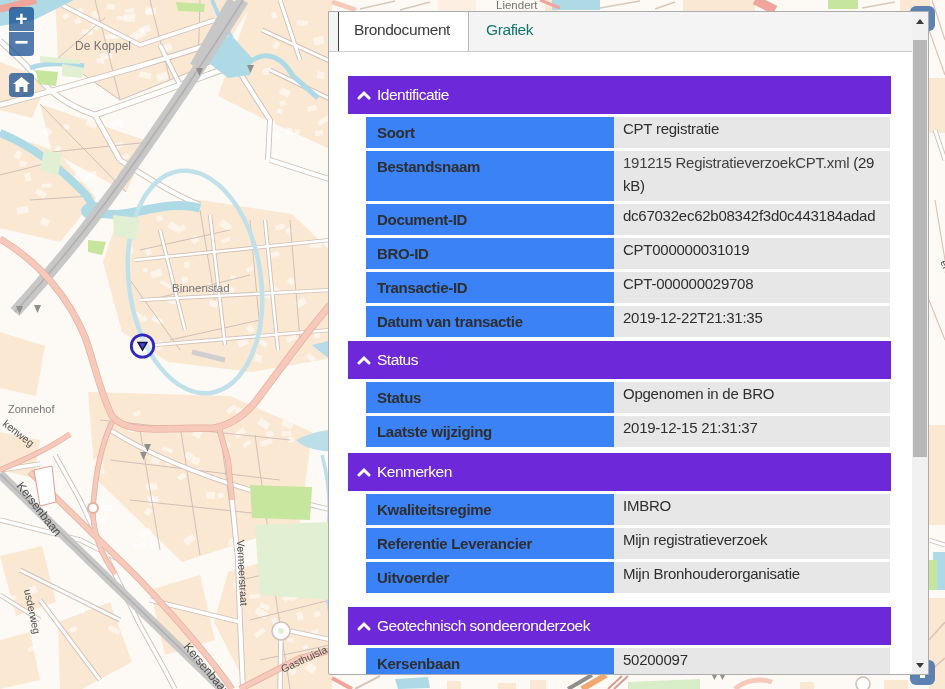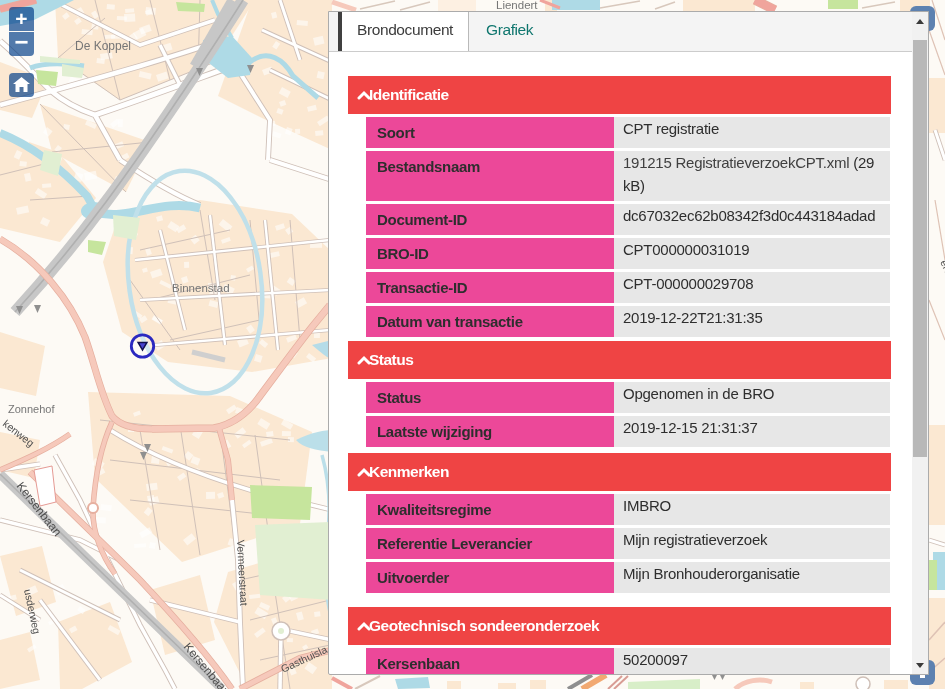--- a/index.html
+++ b/index.html
@@ -20,34 +20,34 @@
   #btn-top{left:910px;top:6px;}
   #btn-bot{left:910px;top:660px;}
   #btn-bot .sq{position:absolute;left:10px;top:14px;width:5px;height:4px;background:#fff;}
   
   #panel{position:absolute;left:328px;top:11px;width:601px;height:664px;
          background:#fff;border:1px solid #ababab;border-radius:0 0 0 2px;
          box-sizing:border-box;}
   #tabbar{position:absolute;left:0;top:0;right:0;height:39px;background:#f4f4f4;
           border-bottom:1px solid #ccc;}
   #tab1{position:absolute;left:9px;top:0;width:131px;height:39px;background:#fff;
-        border-left:4px solid #404040;border-right:1px solid #b9b9b9;
+        border-left:1px solid #404040;border-right:1px solid #b9b9b9;
         font-size:15.5px;letter-spacing:-0.4px;color:#3c3c3c;line-height:36px;padding-left:15px;
         box-sizing:border-box;z-index:2;}
   #tab2{position:absolute;left:141px;top:0;width:110px;height:39px;
         font-size:15.5px;letter-spacing:-0.4px;color:#0f766e;line-height:36px;padding-left:16px;
         box-sizing:border-box;}
   #content{position:absolute;left:0;top:40px;bottom:0;width:584px;overflow:hidden;}
   .sect{margin:0 22px 0 19px;}
-  .shead{height:38px;background:#ef4444;color:#fff;font-weight:bold;
-         font-size:15.5px;letter-spacing:-0.5px;line-height:38px;position:relative;padding-left:21px;
+  .shead{height:38px;background:#6d28d9;color:#fff;font-weight:normal;
+         font-size:15.5px;letter-spacing:-0.5px;line-height:38px;position:relative;padding-left:29px;
          box-sizing:border-box;}
   .shead svg{position:absolute;left:9px;top:14px;}
   .row{display:flex;margin-left:18px;margin-top:3px;}
-  .row .lbl{width:248px;background:#ec4899;font-weight:bold;color:#2e2e2e;
+  .row .lbl{width:248px;background:#3b82f6;font-weight:bold;color:#2e2e2e;
             font-size:15px;letter-spacing:-0.3px;padding:4px 4px 4px 11px;box-sizing:border-box;
             line-height:23px;}
   .row .val{width:276px;background:#e7e7e7;color:#2e2e2e;font-size:15px;letter-spacing:-0.25px;
             padding:0 8px 4px 9px;box-sizing:border-box;line-height:23px;}
   .row a{color:#404040;text-decoration:none;}
   
   #sbar{position:absolute;right:0;top:0;bottom:0;width:16px;background:#f1f1f1;}
   #sthumb{position:absolute;left:1px;top:28px;width:14px;height:417px;background:#b8b8b8;}
   .sarrow{position:absolute;left:0;width:16px;height:16px;text-align:center;}
   .tri-up{width:0;height:0;border-left:4.5px solid transparent;

